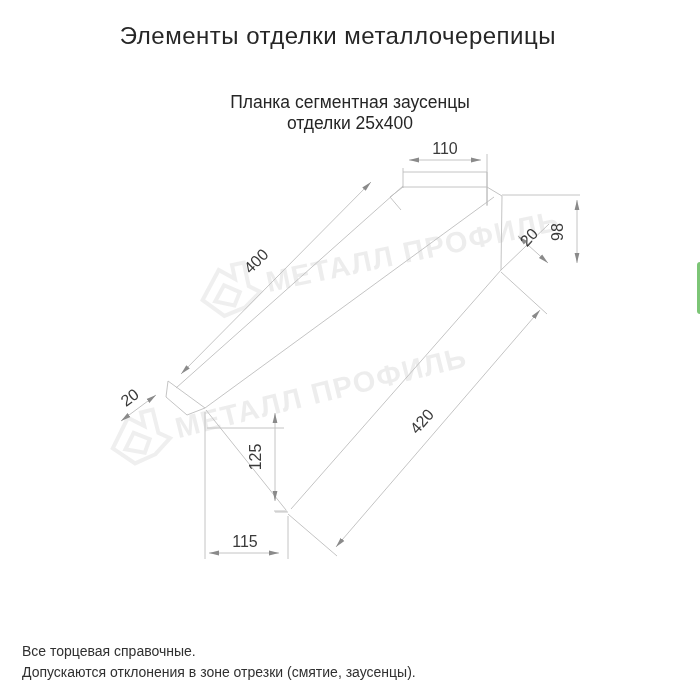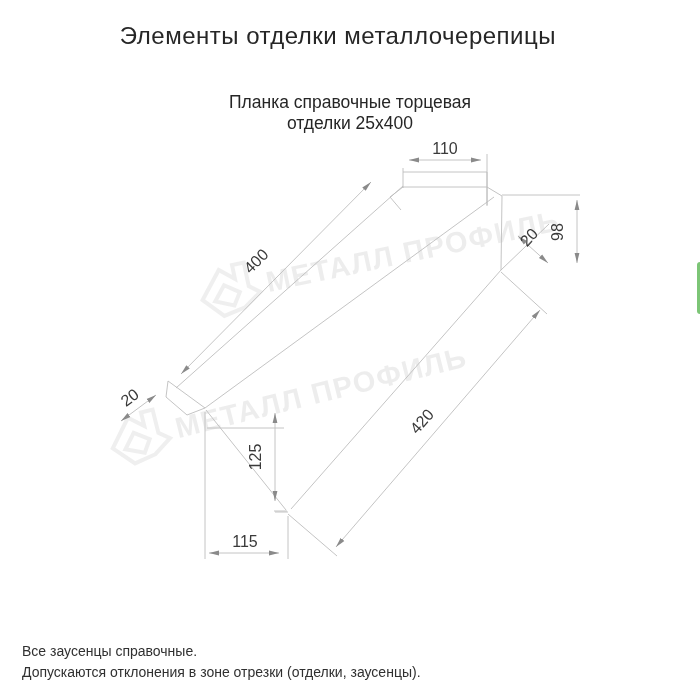--- a/index.html
+++ b/index.html
@@ -21,21 +21,21 @@
   svg text{fill:#3a3a3a;font-size:16px;font-family:"Liberation Sans","DejaVu Sans",sans-serif;}
   svg .wm-text{font-size:29px;font-weight:bold;letter-spacing:1.5px;fill:rgba(80,80,80,0.10);}
   svg line, svg path.draw, svg polyline{stroke:#bdbdbd;stroke-width:0.9;fill:none;}
 </style>
 </head>
 <body>
 
 <div class="page-title">Элементы отделки металлочерепицы</div>
 
 <div class="product-name">
-  <div>Планка справочные торцевая</div>
+  <div>Планка сегментная заусенцы</div>
   <div>отделки 25х400</div>
 </div>
 
 <svg class="drawing" width="700" height="700" viewBox="0 0 700 700">
   <defs>
     <marker id="arr" markerWidth="11" markerHeight="8" refX="10" refY="3" orient="auto-start-reverse" markerUnits="userSpaceOnUse">
       <path d="M10,3 L0,0.6 L0,5.4 Z" fill="#8a8a8a"></path>
     </marker>
   </defs>
 
@@ -117,17 +117,17 @@
 
   <g>
     <line x1="205" y1="412" x2="205" y2="559"></line>
     <line x1="288" y1="516" x2="288" y2="559"></line>
     <line x1="209" y1="553" x2="279" y2="553" marker-start="url(#arr)" marker-end="url(#arr)"></line>
     <text x="245" y="547" text-anchor="middle">115</text>
   </g>
 </svg>
 
 <div class="notes">
-  <div>Все заусенцы справочные.</div>
-  <div>Допускаются отклонения в зоне отрезки (отделки, заусенцы).</div>
+  <div>Все торцевая справочные.</div>
+  <div>Допускаются отклонения в зоне отрезки (смятие, заусенцы).</div>
 </div>
 
 <div class="edge-accent" style="background: rgb(124, 197, 118);"></div>
 
 </body></html>

